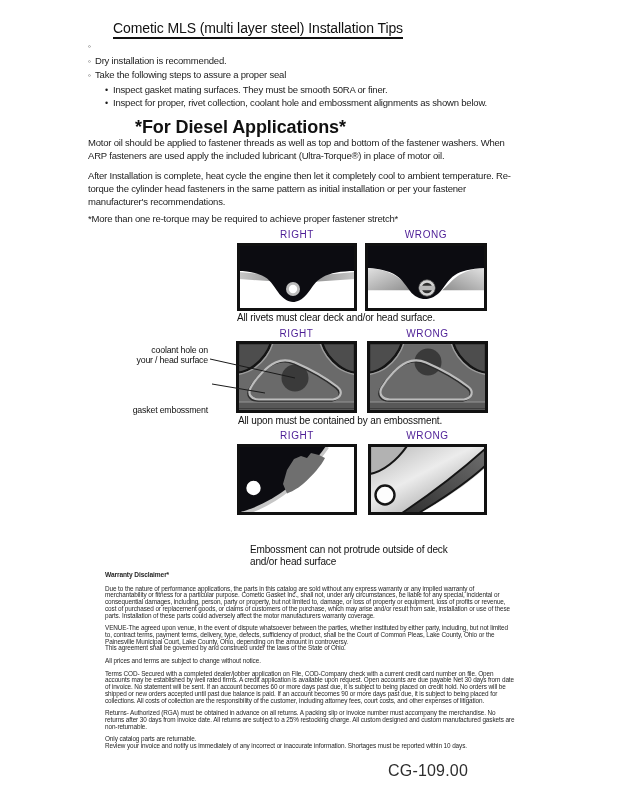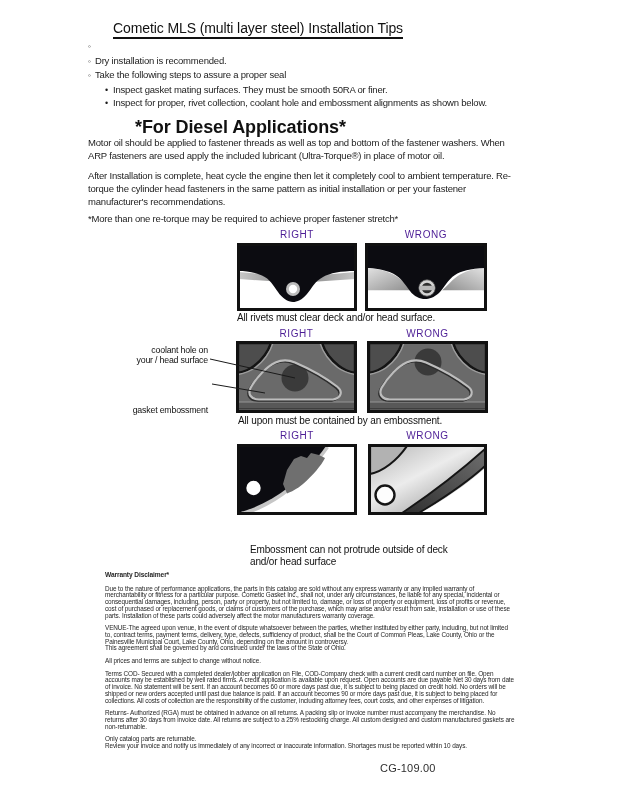--- a/index.html
+++ b/index.html
@@ -21,21 +21,21 @@
   .dlabel{font-size:10px;letter-spacing:0.6px;color:#4c1d95;text-align:center;}
   .caption{font-size:10px;letter-spacing:-0.15px;color:#111;}
   .ann{left:98px;width:110px;text-align:right;font-size:8.8px;line-height:9.8px;
        letter-spacing:-0.2px;color:#111;}
   .panel{display:block;}
   .fine{left:105px;top:572px;width:410px;font-size:6.4px;line-height:6.7px;
         letter-spacing:-0.1px;color:#262626;}
   .fine p{margin:0 0 6px 0;}
   .fine p.tight{margin:0;}
   .fine .fh{font-weight:bold;font-size:6.6px;margin-bottom:7px;}
-  .pagecode{left:380px;top:762px;font-size:11px;letter-spacing:0.2px;color:#2e2e2e;}
+  .pagecode{left:388px;top:762px;font-size:16px;letter-spacing:0.2px;color:#2e2e2e;}
 </style>
 </head>
 <body>
 
 <div class="page">
 
   <div class="abs title">Cometic MLS (multi layer steel) Installation Tips</div>
 
   <div class="abs bullets">
     <div class="b">

